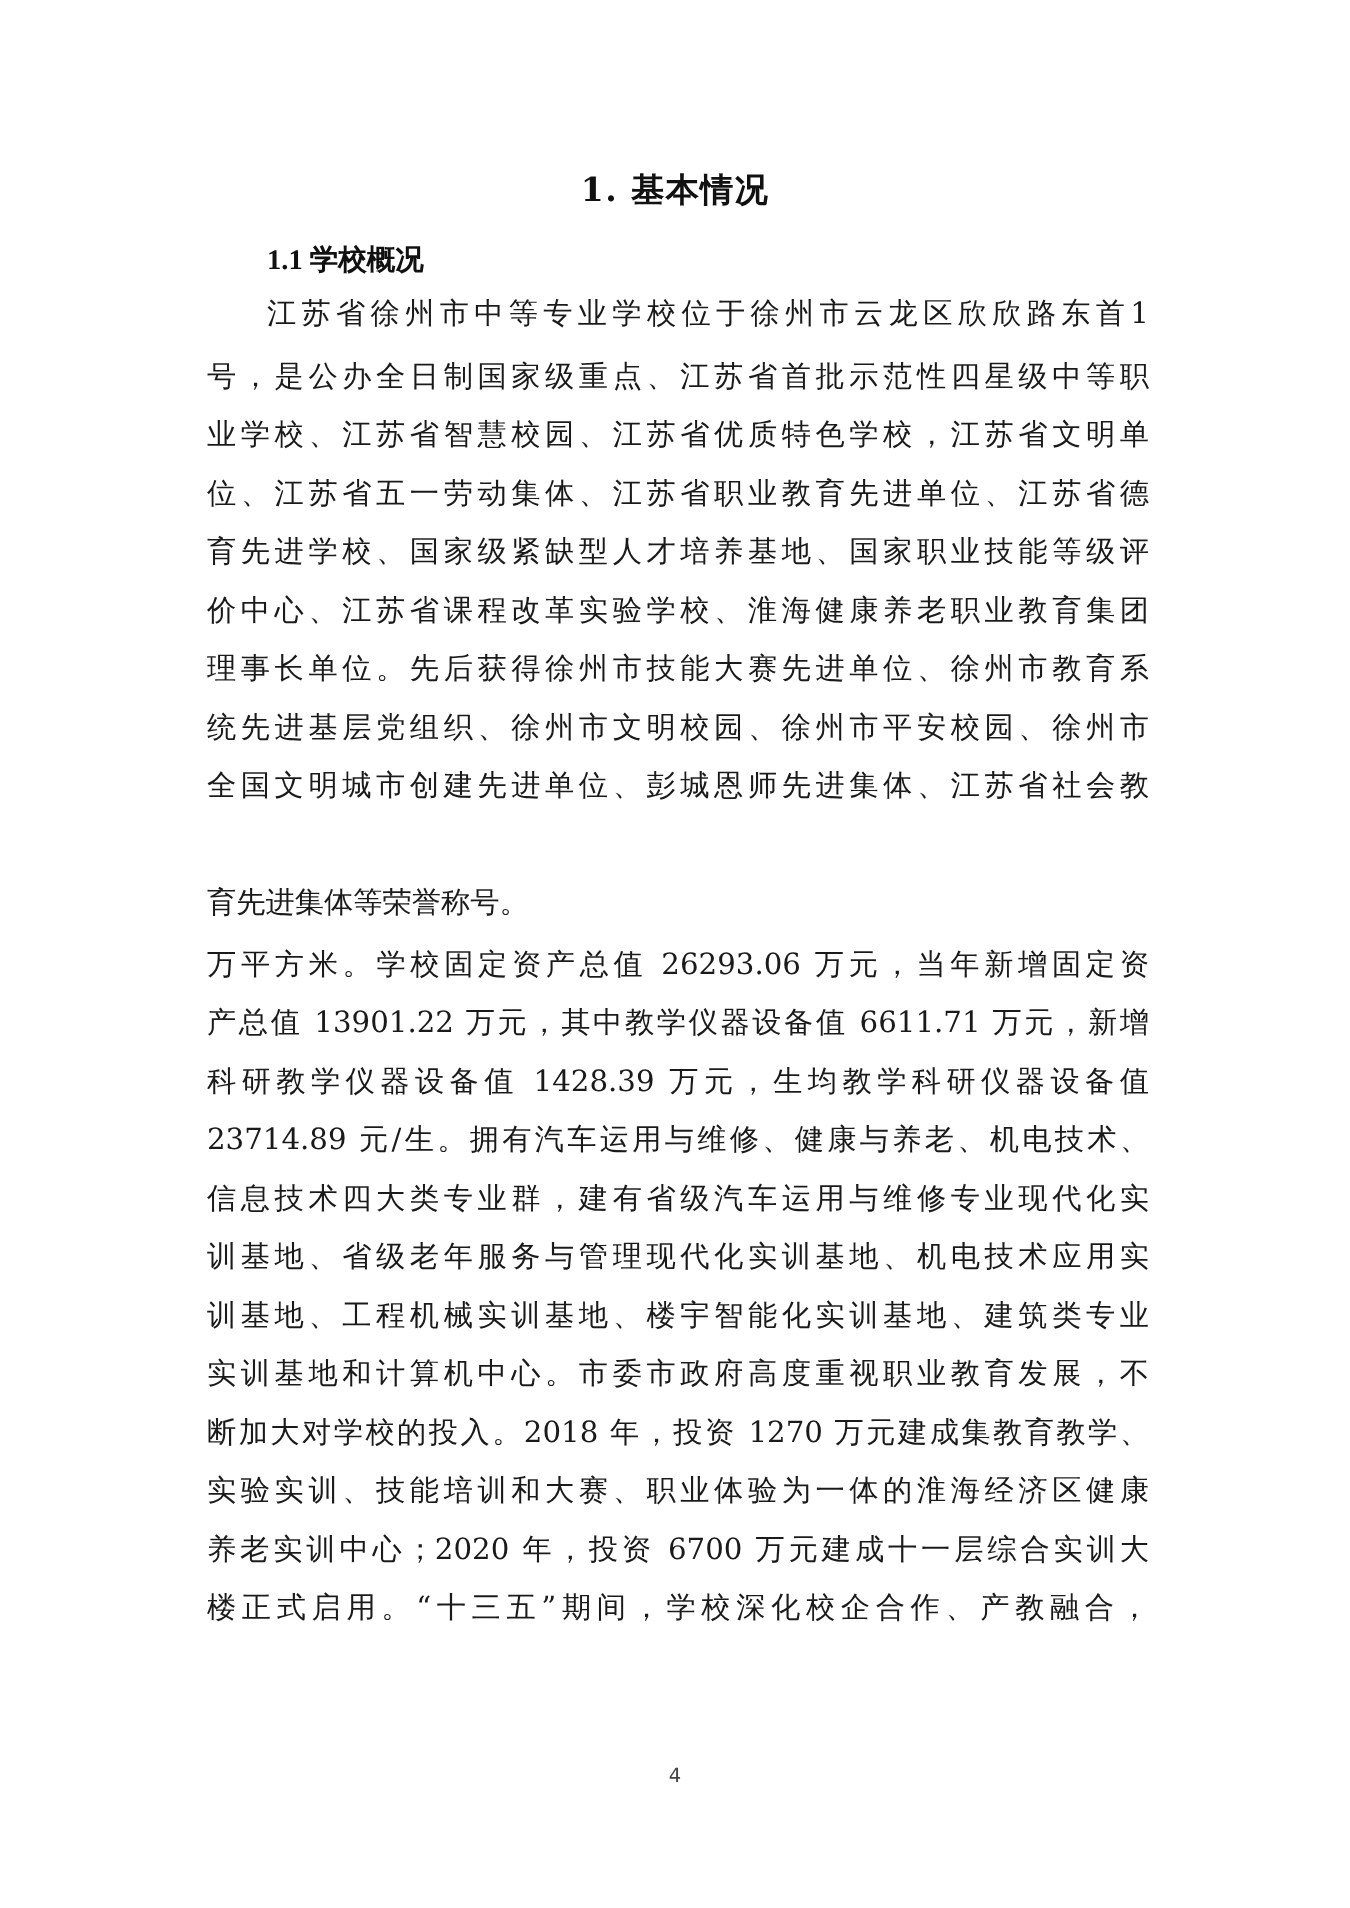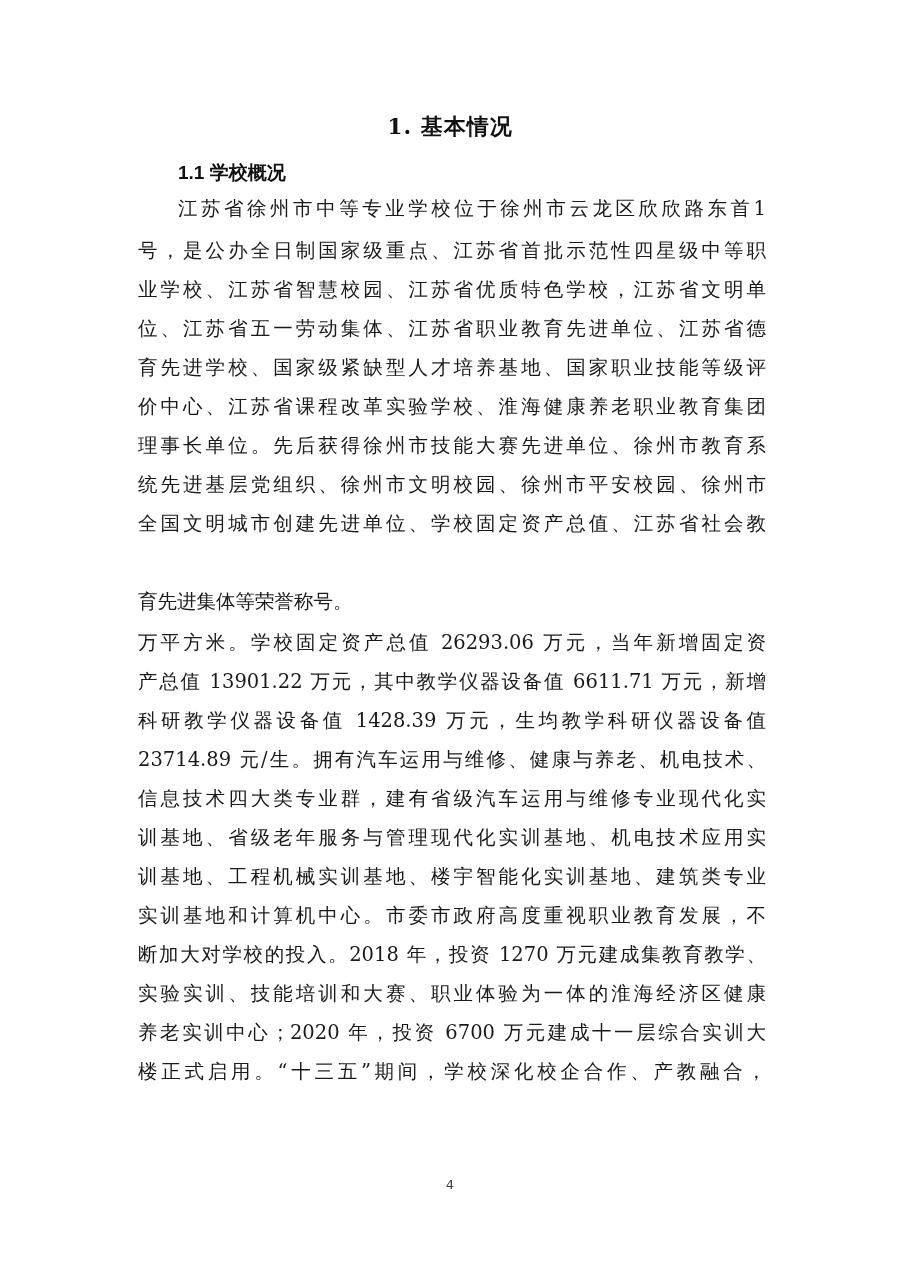--- a/index.html
+++ b/index.html
@@ -6,21 +6,21 @@
   body { width: 900px; height: 1272px; position: relative; overflow: hidden; }
   .page { position: absolute; left: 0; top: 0; width: 900px; height: 1272px; background: #ffffff; }
   .h1 {
     position: absolute; left: 0; width: 900px; top: 112px;
     text-align: center;
     font-family: "DejaVu Serif", "Liberation Serif", serif;
     font-weight: bold; font-size: 22px; color: #111; letter-spacing: 1px;
   }
   .h2 {
     position: absolute; left: 178px; top: 160px;
-    font-family: Liberation Sans, sans-serif;
+    font-family: Liberation Serif, serif;
     font-weight: bold; font-size: 19px; color: #111;
   }
   .line {
     position: absolute; left: 138px; width: 628px;
     font-family: "DejaVu Serif", "Liberation Serif", serif;
     font-size: 19.5px; color: #1a1a1a; white-space: nowrap;
     text-align: justify; text-align-last: justify;
     line-height: 28px; height: 28px;
   }
   .line.first { left: 178px; width: 588px; }
@@ -38,21 +38,21 @@
   <div class="h2">1.1 学校概况</div>
 
   <div class="line first" style="top:195px">江苏省徐州市中等专业学校位于徐州市云龙区欣欣路东首1</div>
   <div class="line" style="top:237px">号，是公办全日制国家级重点、江苏省首批示范性四星级中等职</div>
   <div class="line" style="top:276px">业学校、江苏省智慧校园、江苏省优质特色学校，江苏省文明单</div>
   <div class="line" style="top:315px">位、江苏省五一劳动集体、江苏省职业教育先进单位、江苏省德</div>
   <div class="line" style="top:354px">育先进学校、国家级紧缺型人才培养基地、国家职业技能等级评</div>
   <div class="line" style="top:393px">价中心、江苏省课程改革实验学校、淮海健康养老职业教育集团</div>
   <div class="line" style="top:432px">理事长单位。先后获得徐州市技能大赛先进单位、徐州市教育系</div>
   <div class="line" style="top:471px">统先进基层党组织、徐州市文明校园、徐州市平安校园、徐州市</div>
-  <div class="line" style="top:510px">全国文明城市创建先进单位、学校固定资产总值、江苏省社会教</div>
+  <div class="line" style="top:510px">全国文明城市创建先进单位、彭城恩师先进集体、江苏省社会教</div>
   <div class="line last" style="top:549px">育先进集体等荣誉称号。</div>
 
   <div class="line" style="top:629px">万平方米。学校固定资产总值 26293.06 万元，当年新增固定资</div>
   <div class="line" style="top:668px">产总值 13901.22 万元，其中教学仪器设备值 6611.71 万元，新增</div>
   <div class="line" style="top:707px">科研教学仪器设备值 1428.39 万元，生均教学科研仪器设备值</div>
   <div class="line" style="top:746px">23714.89 元/生。拥有汽车运用与维修、健康与养老、机电技术、</div>
   <div class="line" style="top:785px">信息技术四大类专业群，建有省级汽车运用与维修专业现代化实</div>
   <div class="line" style="top:824px">训基地、省级老年服务与管理现代化实训基地、机电技术应用实</div>
   <div class="line" style="top:863px">训基地、工程机械实训基地、楼宇智能化实训基地、建筑类专业</div>
   <div class="line" style="top:902px">实训基地和计算机中心。市委市政府高度重视职业教育发展，不</div>

